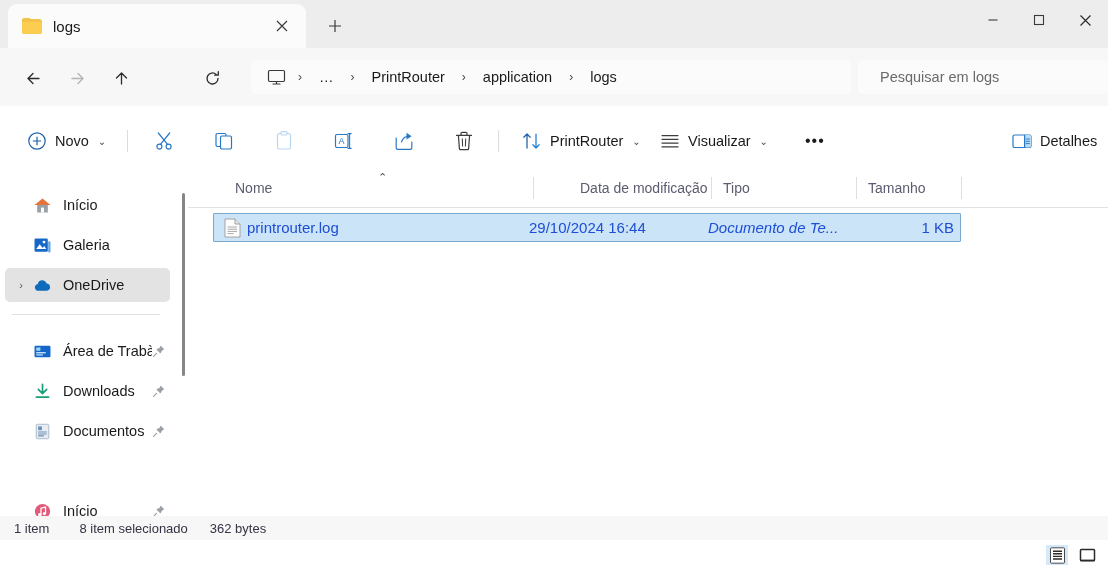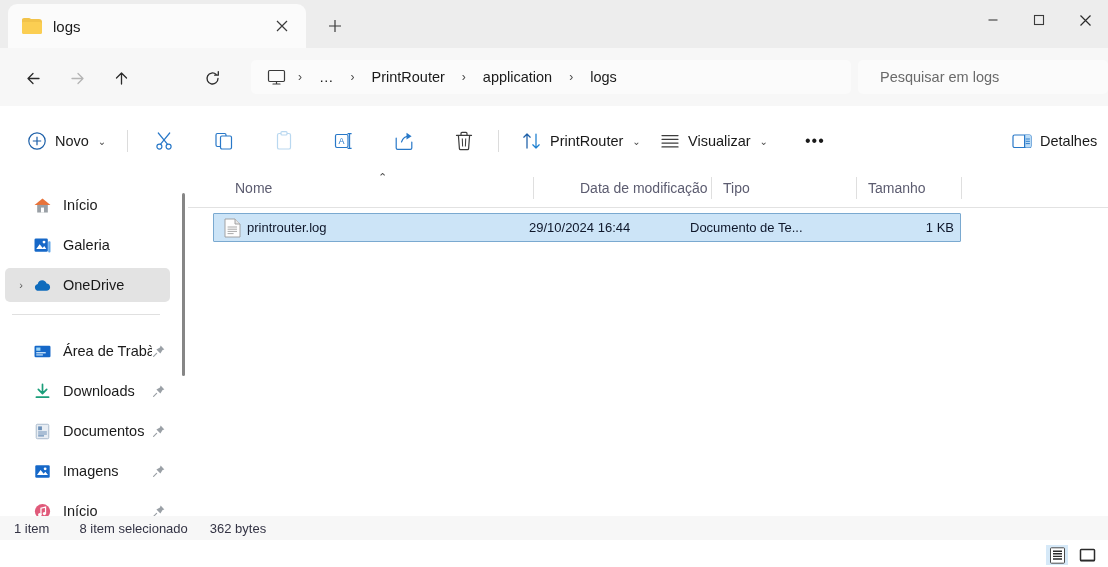--- a/index.html
+++ b/index.html
@@ -152,21 +152,21 @@
   }
   .sort-caret {
     position:absolute; top:4px; font-size:11px; color:#4a4a4a; line-height:1;
   }
   .row {
     position:absolute; left:25px; top:45px; width:748px; height:29px;
     background:#cce4f7; border:1px solid #7aa9d0; border-radius:1px;
   }
   .cell {
     position:absolute; top:0; height:27px; display:flex; align-items:center;
-    font-size:13px; color:#0f172a; white-space:nowrap;
+    font-size:15px; color:#1d4ed8; white-space:nowrap;
   }
   .cell.right { justify-content:flex-end; }
   .file-ic { width:17px; height:20px; flex:none; }
 
   
   .statusbar {
     position:absolute; left:0; top:516px; width:1108px; height:24px;
     background:#f7f7f7; display:flex; align-items:center;
   }
   .status-txt {
@@ -429,32 +429,20 @@
         <rect x="5.4" y="4.6" width="4" height="4" fill="#6c90b8"></rect>
         <path d="M5.4 10.6 L14.6 10.6 M5.4 12.6 L14.6 12.6 M5.4 14.6 L11.6 14.6" stroke="#6c90b8" stroke-width="1.1"></path>
       </svg>
       <span class="side-lbl">Documentos</span>
       <svg class="pin" viewBox="0 0 14 14">
         <path d="M8.6 1.6 L12.4 5.4 L10.6 6 L8.4 9.6 L4.4 5.6 L8 3.4 Z" fill="#9aa0a6"></path>
         <path d="M4.6 9.4 L1.6 12.4" stroke="#9aa0a6" stroke-width="1.2" stroke-linecap="round"></path>
       </svg>
     </div>
 
-    <div class="side-item" style="top:286px;">
-      <svg class="side-ic" viewBox="0 0 20 20">
-        <rect x="2.4" y="3.4" width="15.2" height="13.2" rx="1.3" fill="#1668c8"></rect>
-        <path d="M4.2 13.8 L8 8.4 L11.2 12.4 L13 10.2 L15.8 13.8 Z" fill="#ffffff"></path>
-        <circle cx="12.8" cy="7.2" r="1.5" fill="#ffffff"></circle>
-      </svg>
-      <span class="side-lbl">Imagens</span>
-      <svg class="pin" viewBox="0 0 14 14">
-        <path d="M8.6 1.6 L12.4 5.4 L10.6 6 L8.4 9.6 L4.4 5.6 L8 3.4 Z" fill="#9aa0a6"></path>
-        <path d="M4.6 9.4 L1.6 12.4" stroke="#9aa0a6" stroke-width="1.2" stroke-linecap="round"></path>
-      </svg>
-    </div>
 
     <div class="side-item" style="top:326px;">
       <svg class="side-ic" viewBox="0 0 20 20">
         <circle cx="10" cy="10" r="8" fill="#e05a7a"></circle>
         <path d="M8.4 13.4 L8.4 6.6 L13.2 5.4 L13.2 12" stroke="#ffffff" stroke-width="1.3" fill="none" stroke-linecap="round"></path>
         <circle cx="7.2" cy="13.4" r="1.9" fill="#ffffff"></circle>
         <circle cx="12" cy="12.2" r="1.7" fill="#ffffff"></circle>
       </svg>
       <span class="side-lbl">Início</span>
       <svg class="pin" viewBox="0 0 14 14">
@@ -494,21 +482,21 @@
     <div class="row">
       <div class="cell" style="left:8px; width:20px; justify-content:center;">
         <svg class="file-ic" viewBox="0 0 17 20">
           <path d="M1 1 L11 1 L16 6 L16 19 L1 19 Z" fill="#fdfdfd" stroke="#9a9a9a" stroke-width="0.9"></path>
           <path d="M11 1 L11 6 L16 6" fill="#e6e6e6" stroke="#9a9a9a" stroke-width="0.9"></path>
           <path d="M3.6 9 L13 9 M3.6 11.2 L13 11.2 M3.6 13.4 L13 13.4 M3.6 15.6 L9.6 15.6" stroke="#9a9a9a" stroke-width="0.85"></path>
         </svg>
       </div>
       <div class="cell" style="left:33px; width:280px;">printrouter.log</div>
       <div class="cell" style="left:315px; width:175px;">29/10/2024 16:44</div>
-      <div class="cell" style="left:476px; width:140px;">Documento de Te...</div>
+      <div class="cell" style="left:494px; width:140px;font-style:italic;">Documento de Te...</div>
       <div class="cell right" style="left:634px; width:106px;">1 KB</div>
     </div>
   </div>
 
   <div class="statusbar">
     <span class="status-txt" style="margin-left:14px;">1 item</span>
     <span class="status-txt" style="margin-left:30px;">8 item selecionado</span>
     <span class="status-txt" style="margin-left:22px;">362 bytes</span>
   </div>
 

